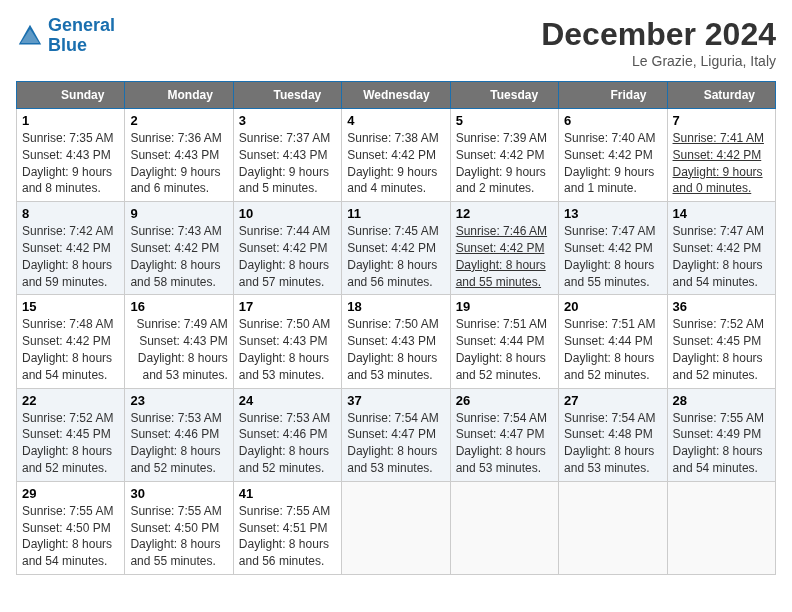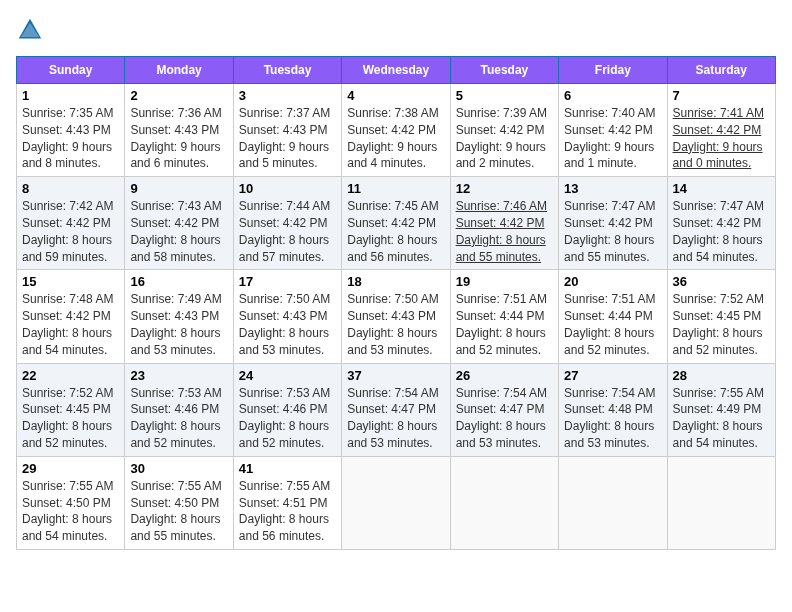--- a/index.html
+++ b/index.html
@@ -41,24 +41,24 @@
     .location {
       font-size: 14px;
       color: #555;
     }
     .calendar {
       width: 100%;
       border-collapse: collapse;
       font-size: 10.5px;
     }
     .calendar th {
-      background: #8b5cf6;
+      background: #737373;
       color: #fff;
       padding: 6px 20px;
-      text-align: center;
+      text-align: right;
       font-size: 12px;
       border: 1px solid #1a6faf;
     }
     .calendar td {
       border: 1px solid #ccc;
       vertical-align: top;
       padding: 4px 5px;
       width: 108px;
       min-height: 80px;
       background: #fff;
@@ -81,20 +81,28 @@
   </style>
 </head>
 <body>
 
 <div class="header">
   <div class="logo">
     <svg class="logo-icon" viewBox="0 0 40 40">
       <polygon points="20,4 36,32 4,32" fill="#1a6faf"></polygon>
       <polygon points="20,10 33,30 7,30" fill="#fff" opacity="0.3"></polygon>
     </svg>
+    <div class="logo-text">
+      <div><span>General</span></div>
+      <div><span style="color:#1a6faf;">Blue</span></div>
+    </div>
+  </div>
+  <div class="title-block">
+    <div class="month-title">December 2024</div>
+    <div class="location">Le Grazie, Liguria, Italy</div>
   </div>
 </div>
 
 <table class="calendar">
   <thead>
     <tr id="header-row">
         <th>Sunday</th>
         <th>Monday</th>
         <th>Tuesday</th>
         <th>Wednesday</th>
@@ -209,21 +217,21 @@
       <tr>
         <td>
           <span class="day-num">15</span>
           <div class="day-info" style="white-space: pre-line;">Sunrise: 7:48 AM
 Sunset: 4:42 PM
 Daylight: 8 hours
 and 54 minutes.</div>
         </td>
         <td>
           <span class="day-num">16</span>
-          <div class="day-info" style="white-space: pre-line;">Sunrise: 7:49 AM
+          <div class="day-info" style="white-space: pre-line; text-align: right;">Sunrise: 7:49 AM
 Sunset: 4:43 PM
 Daylight: 8 hours
 and 53 minutes.</div>
         </td>
         <td>
           <span class="day-num">17</span>
           <div class="day-info" style="white-space: pre-line;">Sunrise: 7:50 AM
 Sunset: 4:43 PM
 Daylight: 8 hours
 and 53 minutes.</div>

